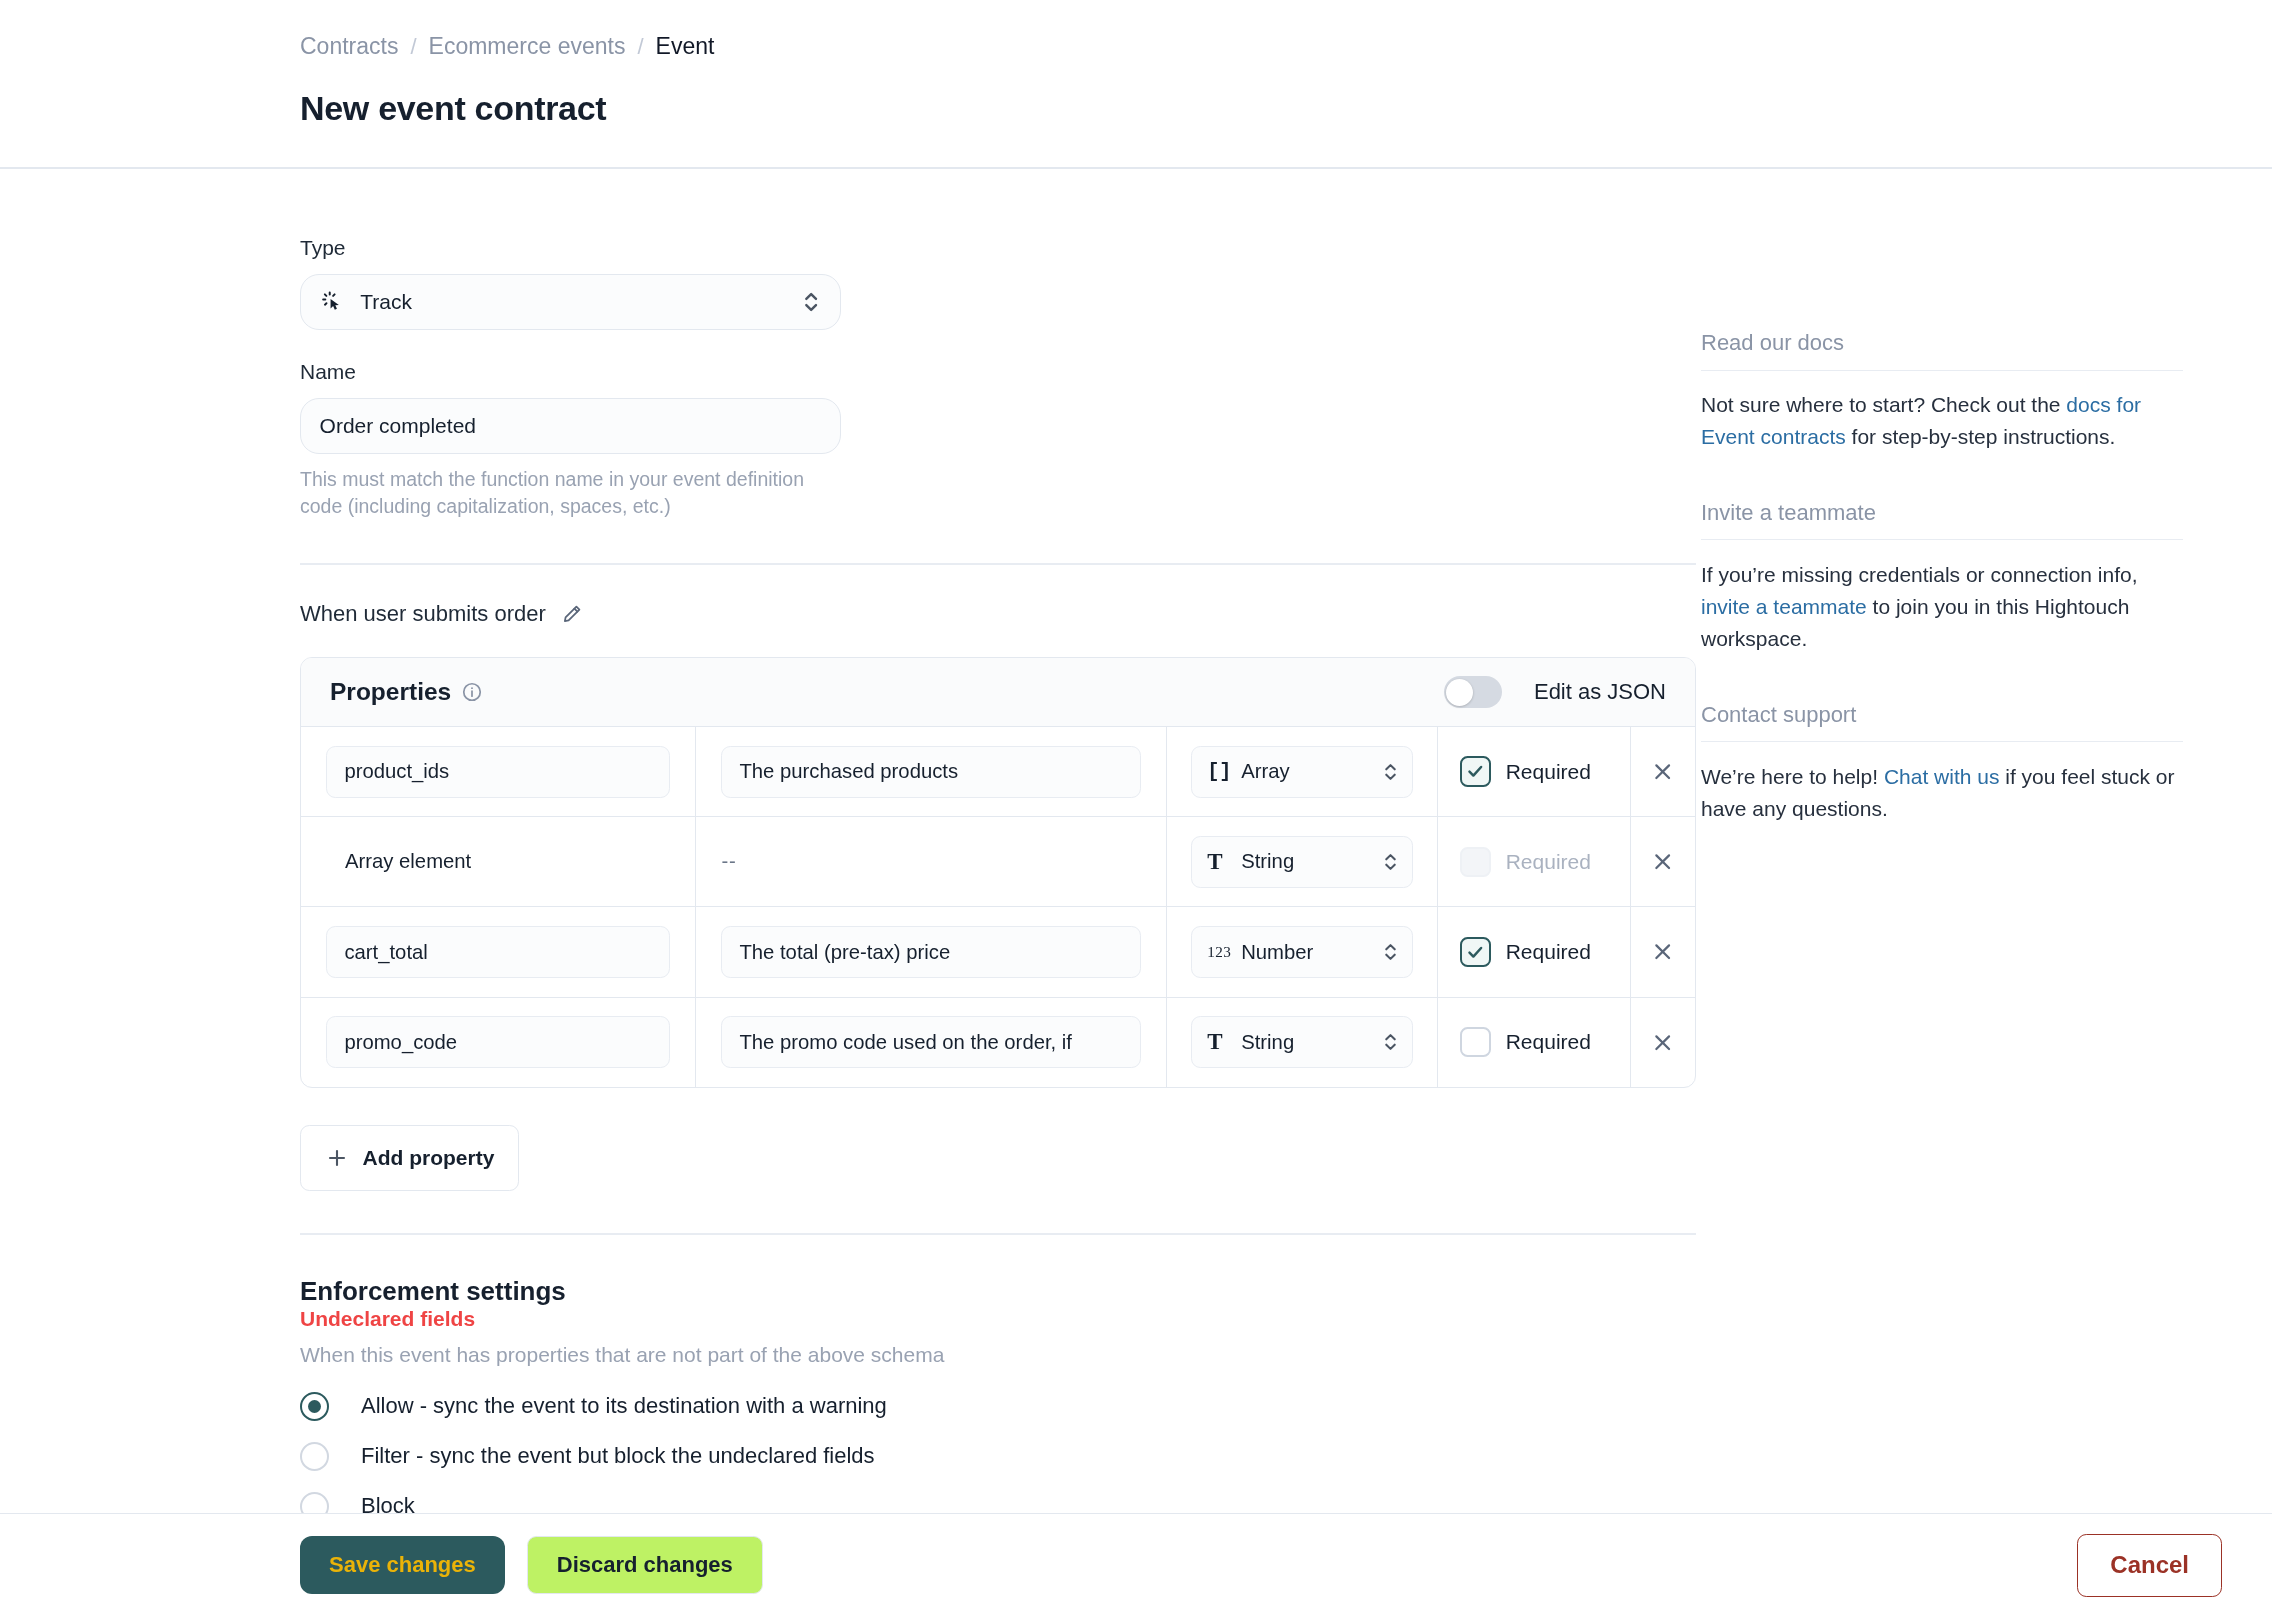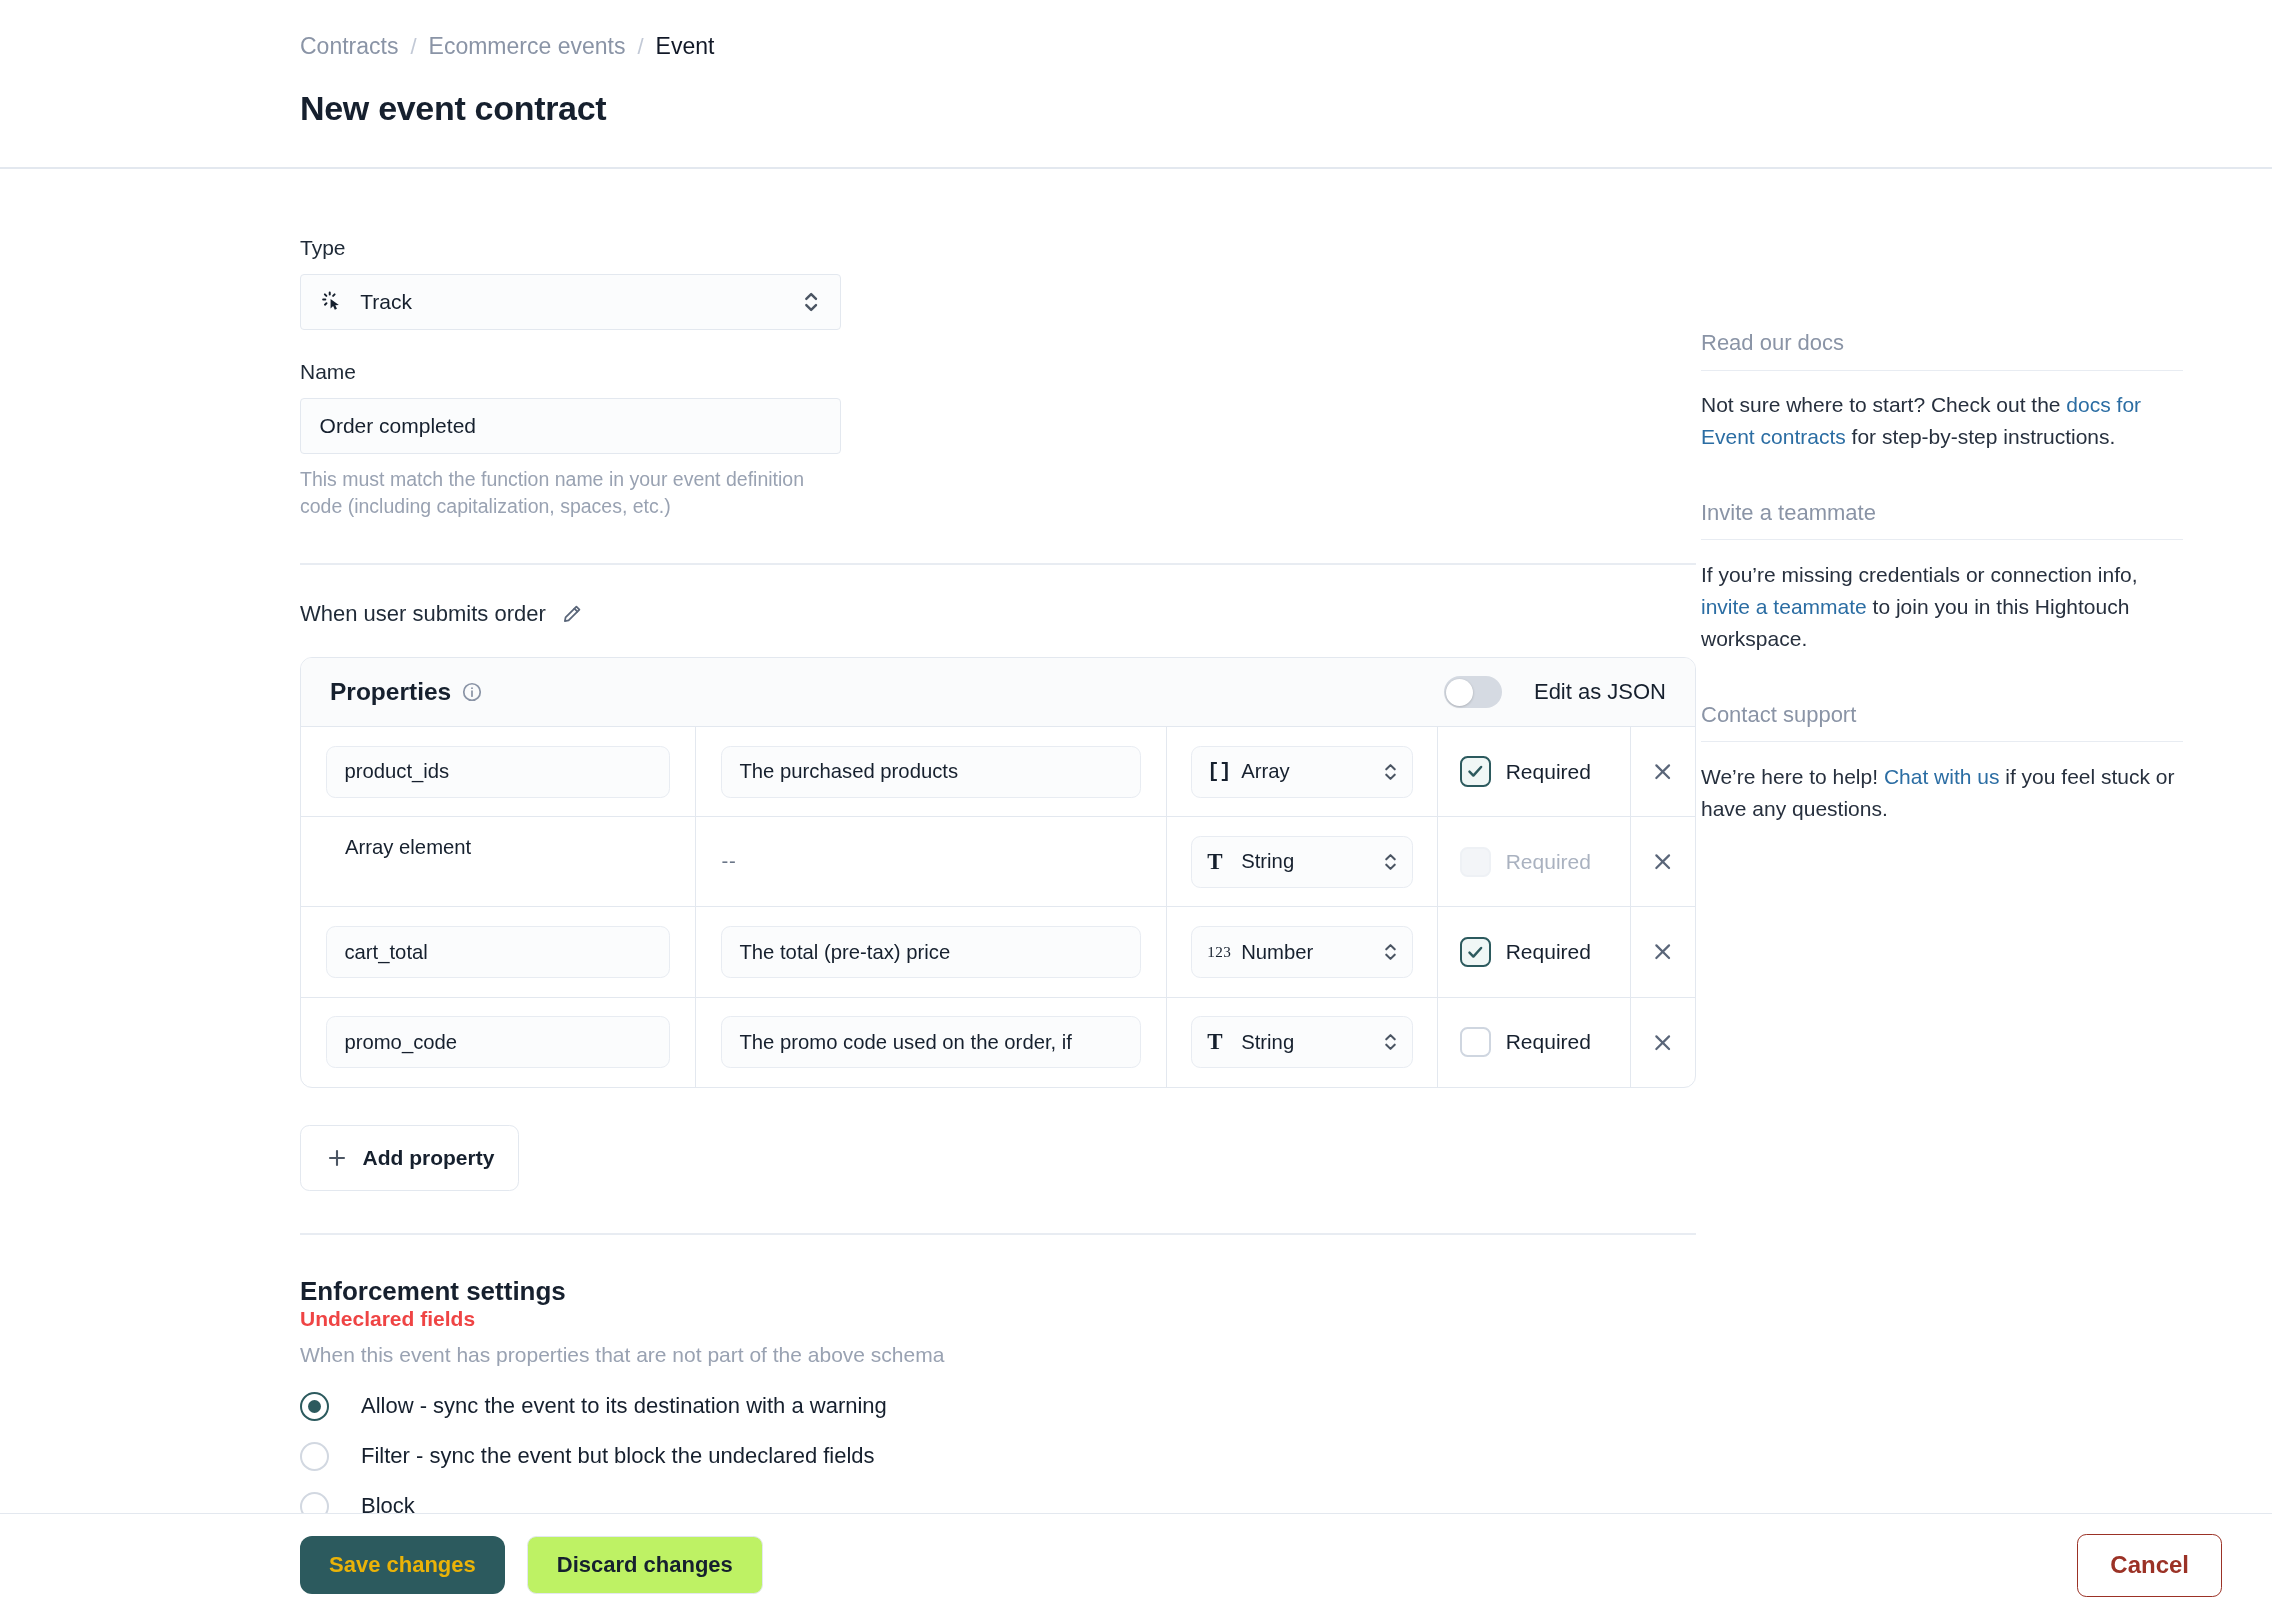--- a/index.html
+++ b/index.html
@@ -24,21 +24,21 @@
   
   .body-area { position: absolute; left: 0; top: 168px; width: 2273px; height: 1448px; }
   .main-col { position: absolute; left: 300px; top: 0; width: 1396px; }
   .side-col { position: absolute; left: 1701px; top: 162px; width: 482px; }
 
   
   .field-label { font-size: 21px; color: #1f2a37; font-weight: 400; margin-bottom: 13.5px; }
   .type-block { margin-top: 68px; }
   .select-box, .text-box {
     width: 541px; height: 56px;
-    border: 1.7px solid #e3e8ef; border-radius: 4px;
+    border: 1.7px solid #e3e8ef; border-radius: 19px;
     background: #fbfcfd;
     display: flex; align-items: center;
     padding: 0 18.6px;
     font-size: 21px; color: #16202e;
   }
   .select-box { position: relative; }
   .select-icon { margin-right: 15.2px; display: flex; align-items: center; }
   .chev { position: absolute; right: 18.6px; top: 50%; transform: translateY(-50%); display: flex; align-items: center; }
   .name-block { margin-top: 30.5px; }
   .help-text { width: 541px; margin-top: 12px; font-size: 19.5px; line-height: 1.42; color: #99a2b2; }
@@ -72,21 +72,21 @@
   }
   .toggle .knob {
     position: absolute; left: 2.5px; top: 2.5px;
     width: 27px; height: 27px; border-radius: 50%;
     background: #ffffff; box-shadow: 0 0.8px 2.5px rgba(0,0,0,0.22);
   }
   .json-label { font-size: 22px; color: #16202e; }
 
   .prow { display: flex; align-items: stretch; border-bottom: 1.7px solid #e3e8ef; }
   .prow:last-child { border-bottom: none; }
-  .c-name  { width: 395px; border-right: 1.7px solid #e3e8ef; display: flex; padding: 18.6px 25.4px; }
+  .c-name  { width: 395px; border-right: 1.7px solid #e3e8ef; display: flex; align-items: center; padding: 18.6px 25.4px; }
   .c-desc  { width: 471px; border-right: 1.7px solid #e3e8ef; display: flex; align-items: center; padding: 18.6px 25.4px; }
   .c-type  { width: 271px; border-right: 1.7px solid #e3e8ef; display: flex; align-items: center; padding: 18.6px 24px; }
   .c-req   { width: 193px; border-right: 1.7px solid #e3e8ef; display: flex; align-items: center; padding: 18.6px 22px; }
   .c-del   { width: 63px; display: flex; align-items: center; justify-content: center; }
 
   .inp {
     width: 100%; height: 52px;
     border: 1.7px solid #e8ecf2; border-radius: 9.3px;
     background: #fbfcfd; display: flex; align-items: center;
     padding: 0 17px; font-size: 20.3px; color: #16202e;

